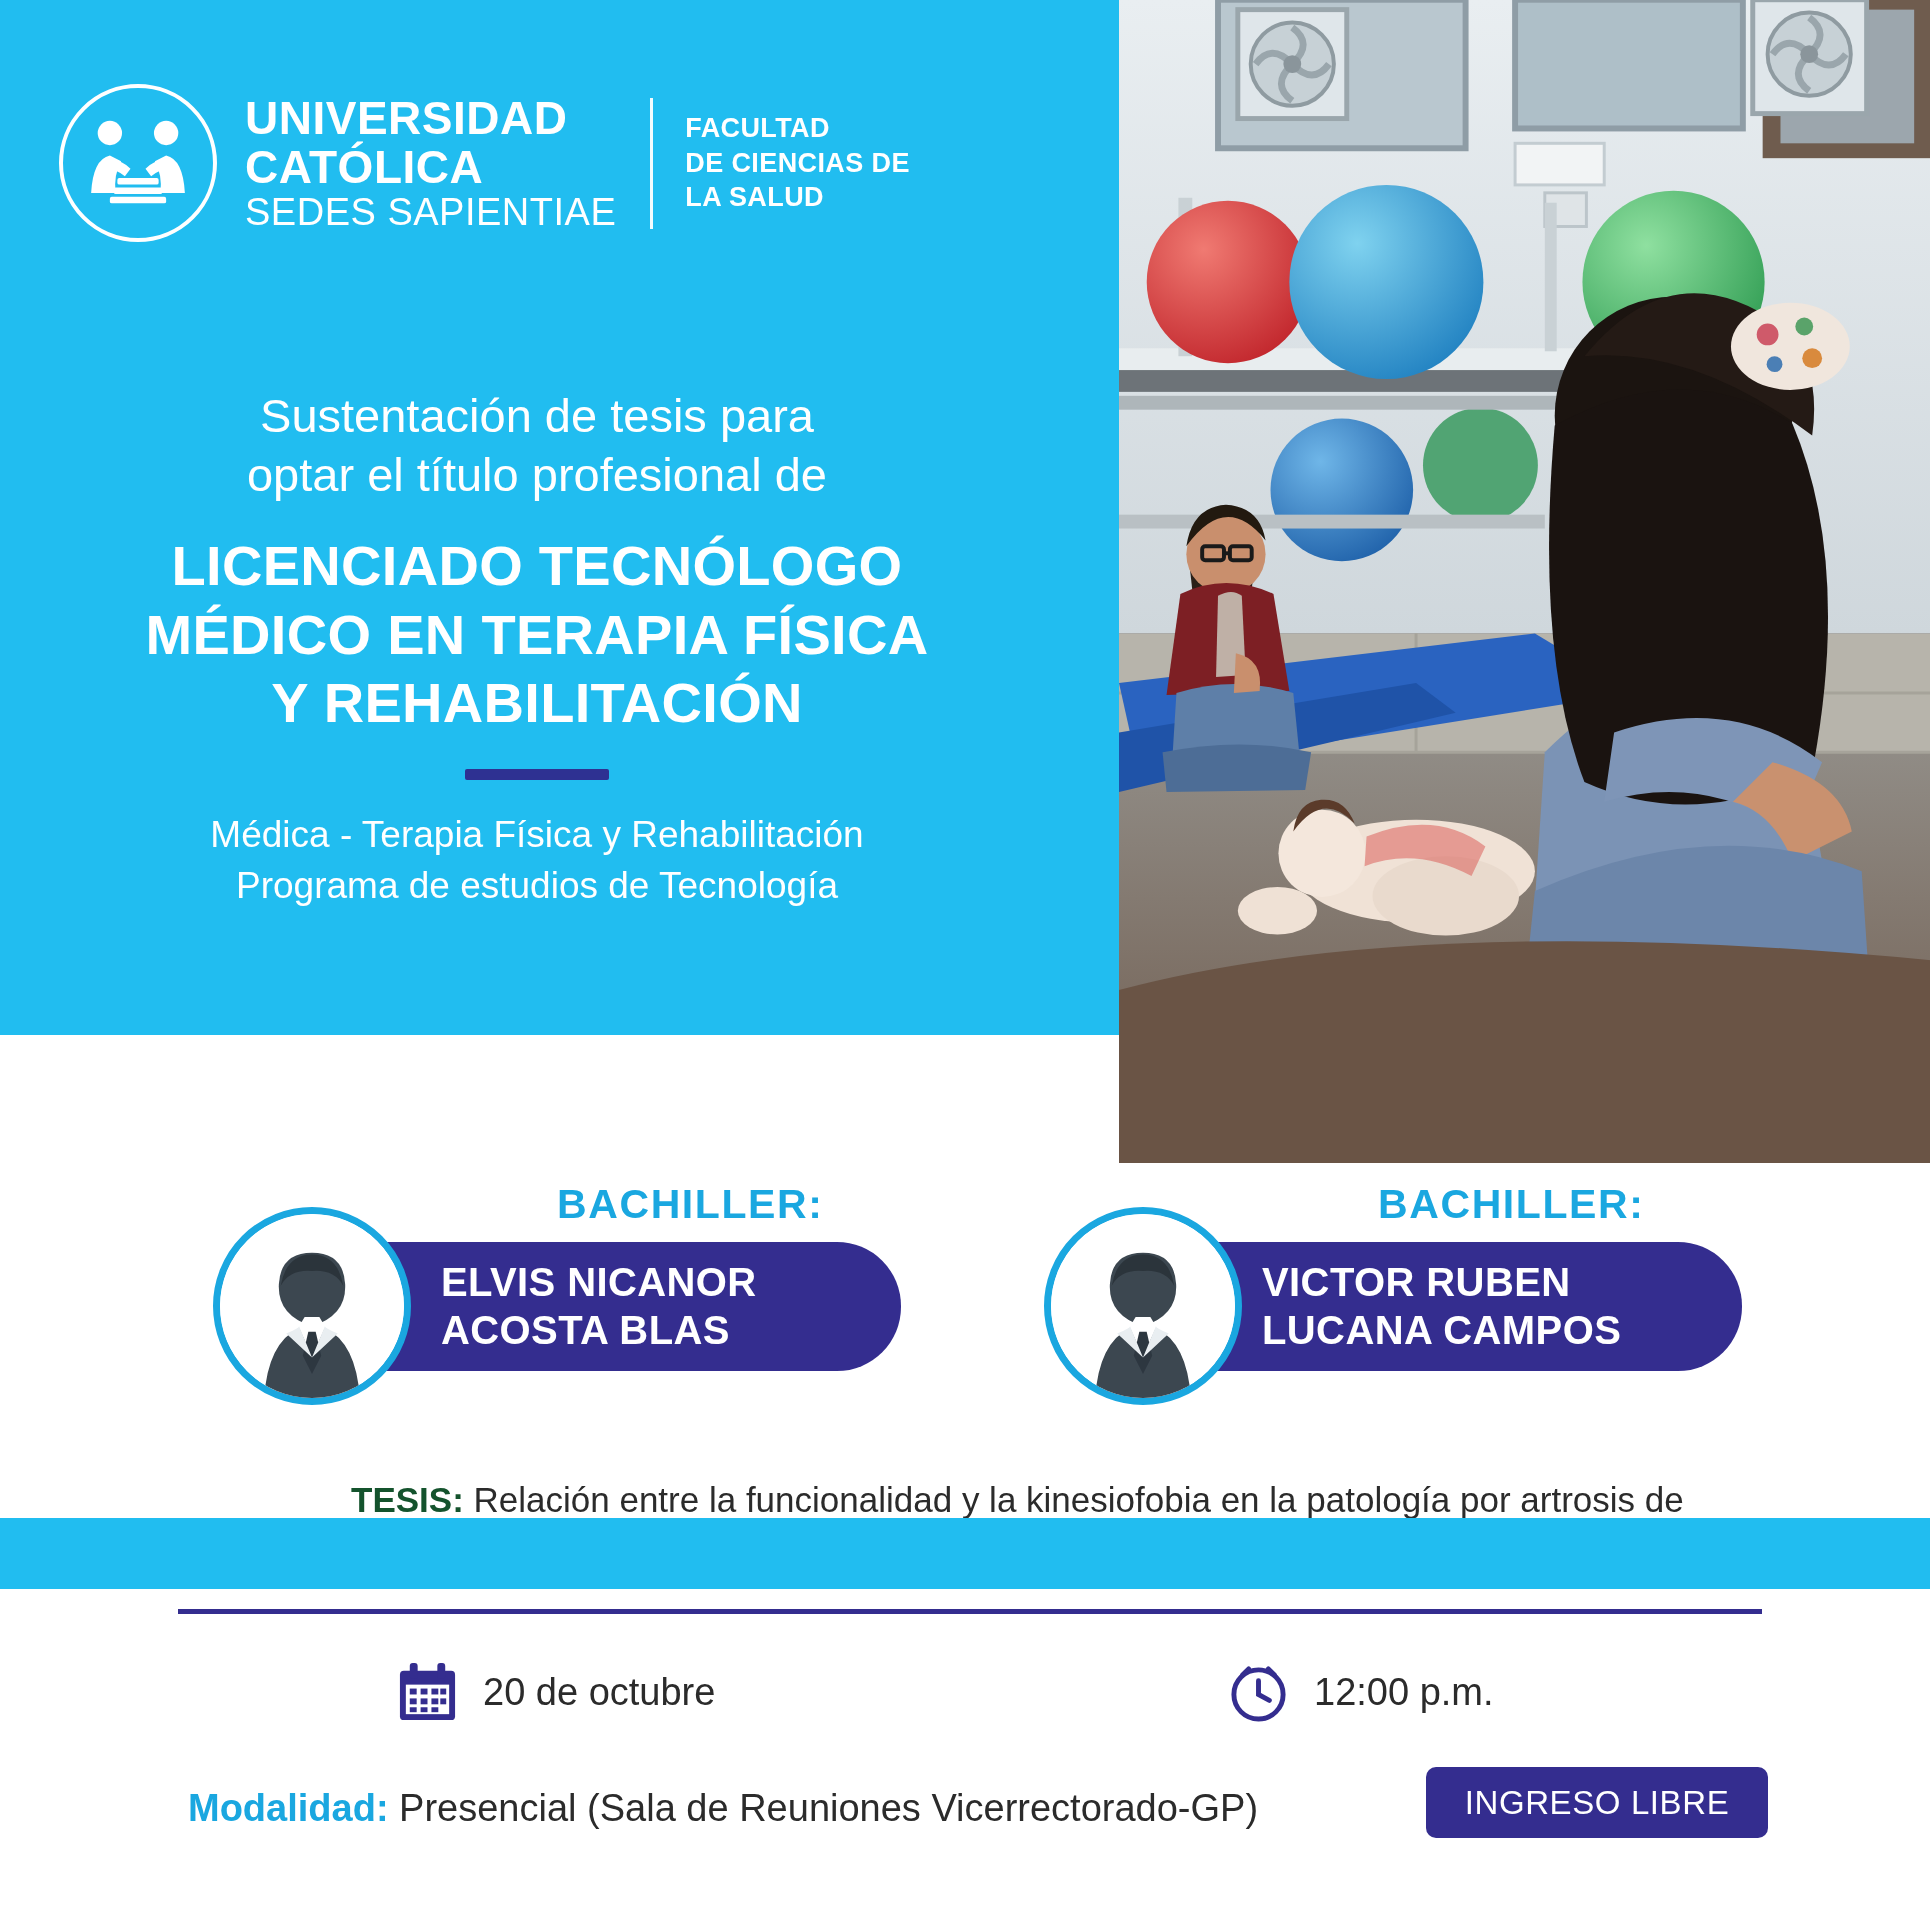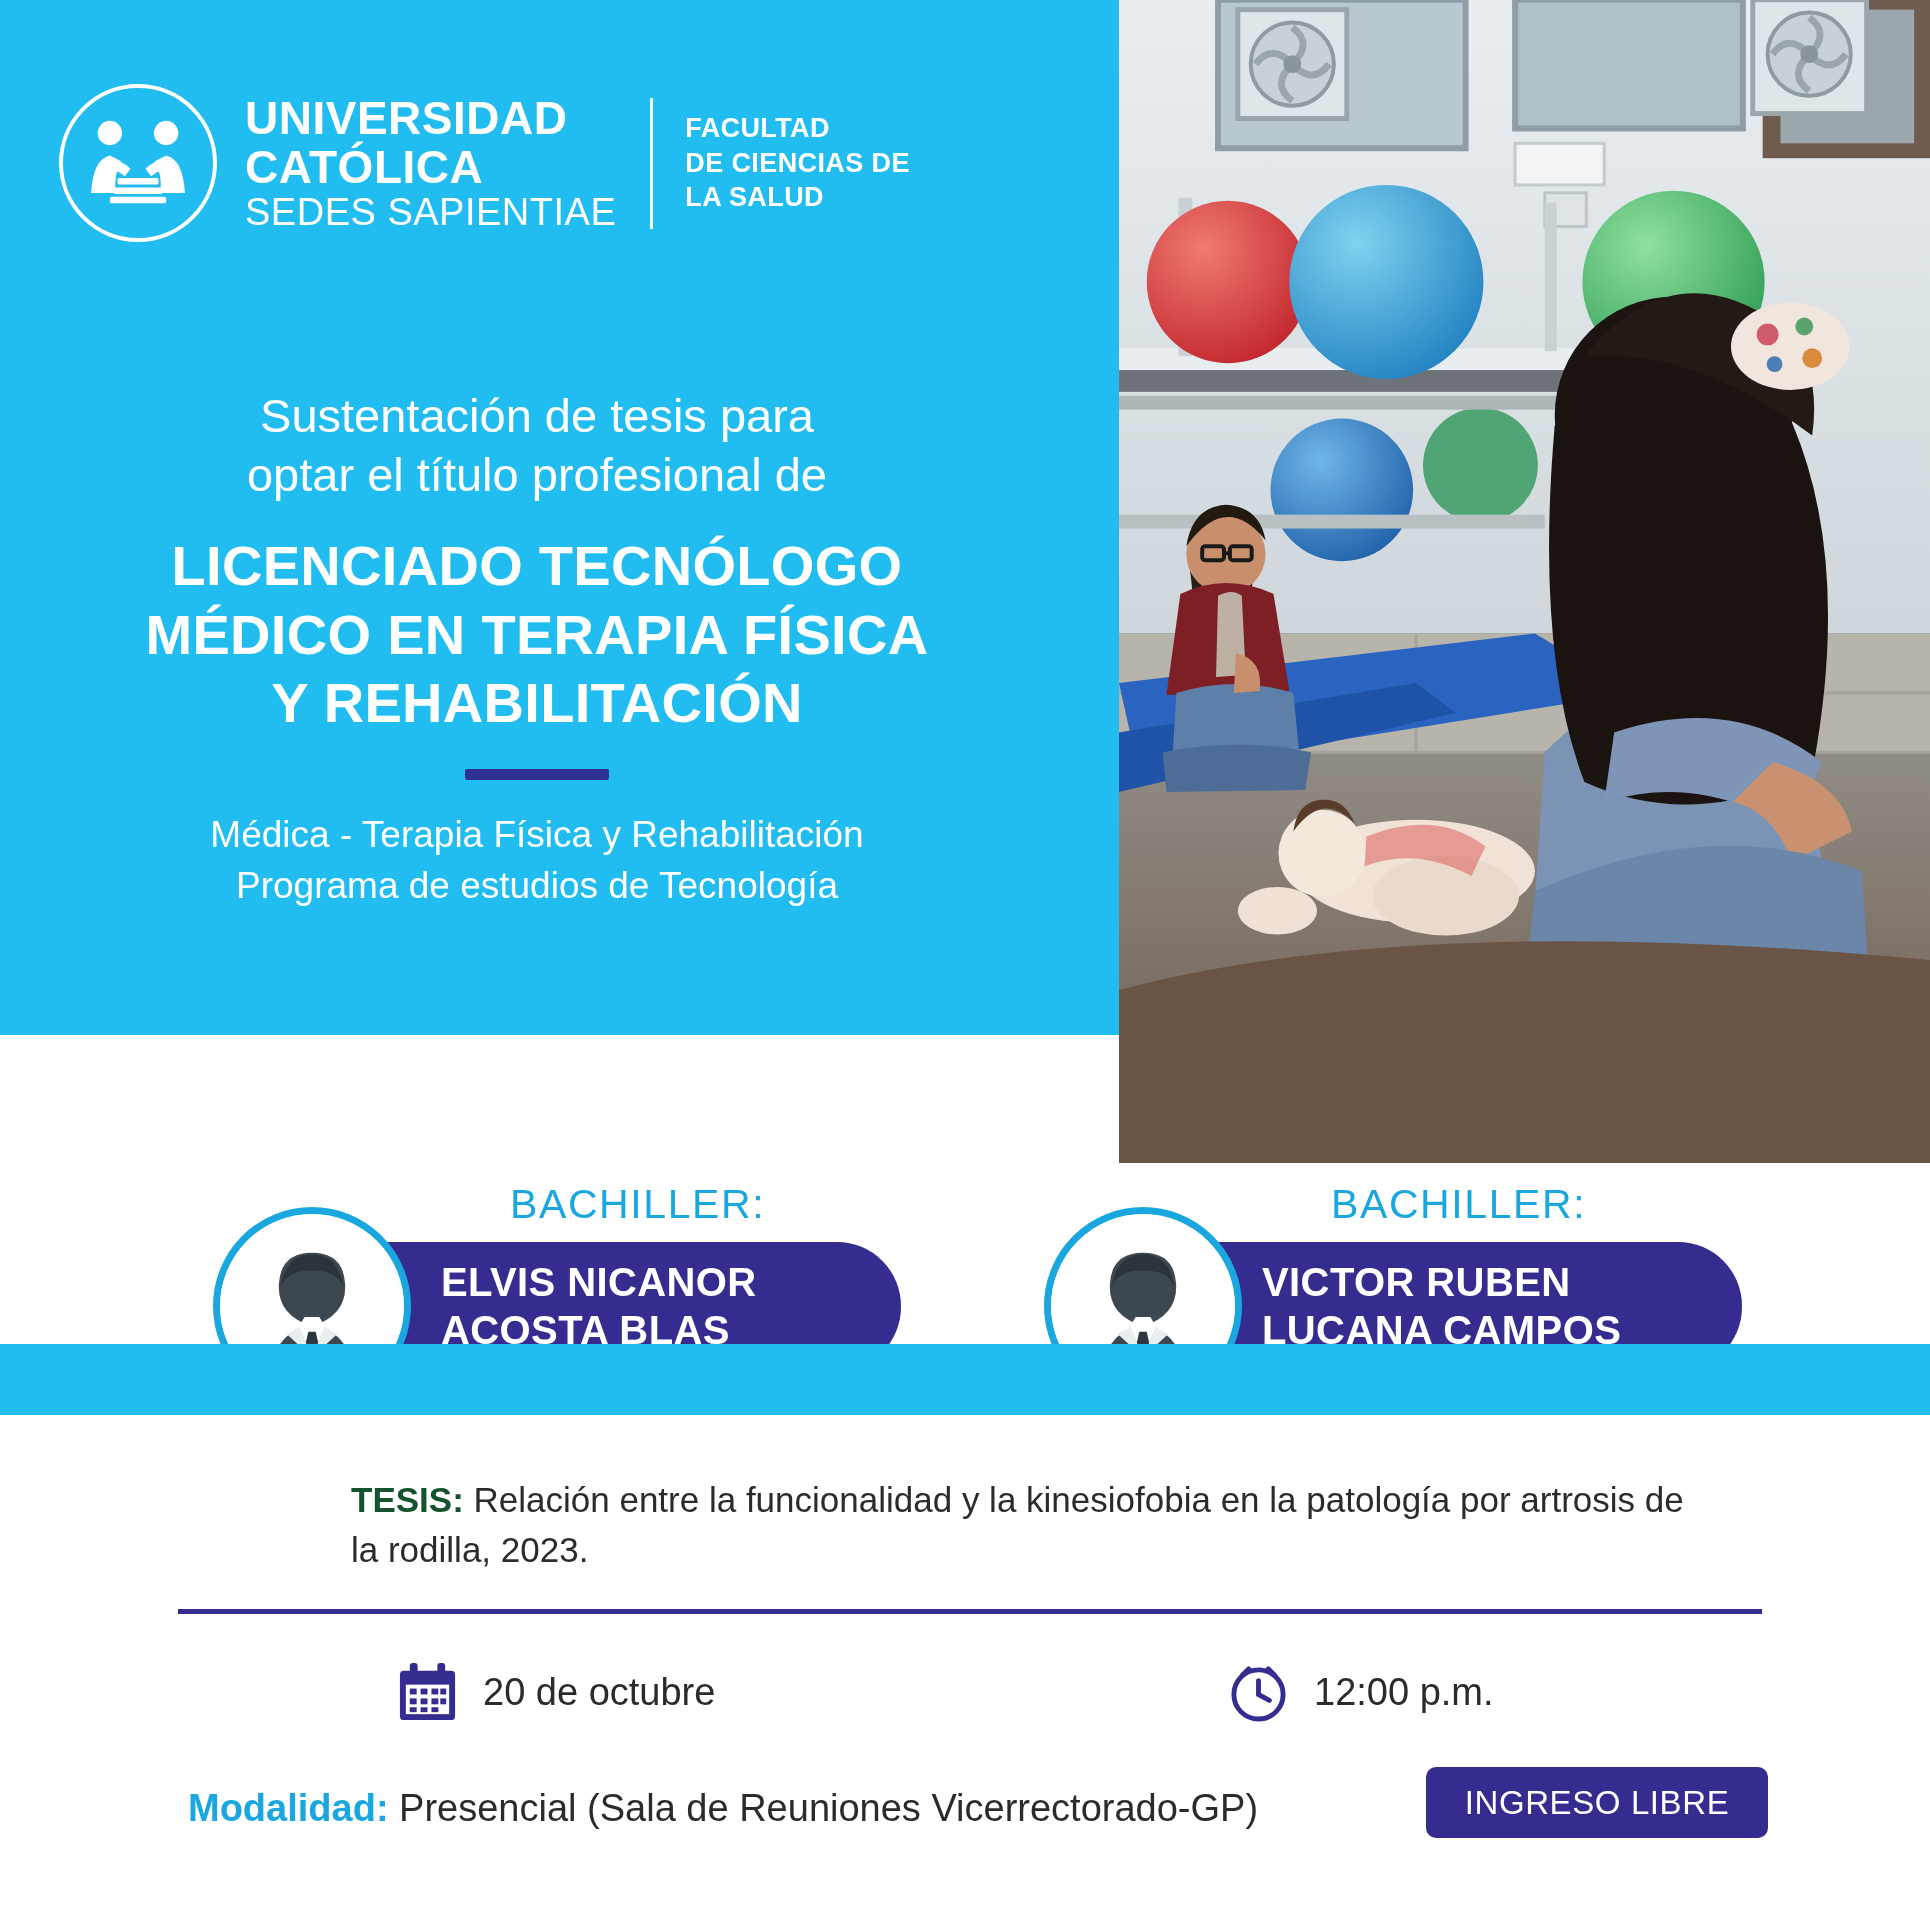--- a/index.html
+++ b/index.html
@@ -4,21 +4,21 @@
 <style>
   * { box-sizing: border-box; margin: 0; padding: 0; }
   html, body {
     width: 1931px; height: 1931px;
     font-family: "Liberation Sans", sans-serif;
     background: #ffffff;
     overflow: hidden;
   }
   #poster {
     position: relative;
-    width: 1931px; height: 1415px;
+    width: 1931px; height: 1589px;
     background: #ffffff;
   }
 
   
   .top-band {
     position: absolute;
     left: 0; top: 0;
     width: 1074px; height: 1035px;
     background: #21bdf0;
   }
@@ -115,23 +115,24 @@
     top: 1163px;
     height: 262px;
   }
   .bach.left  { left: 213px;  width: 772px; }
   .bach.right { left: 1044px; width: 772px; }
 
   .bach-label {
     position: absolute;
     top: 18px;
     font-size: 41px;
-    font-weight: normal;
+    font-weight: bold;
     color: #1aa7e0;
     letter-spacing: 1.6px;
+    margin-left: 47px;
   }
   .bach.left .bach-label  { left: 297px; }
   .bach.right .bach-label { left: 287px; }
 
   .name-pill {
     position: absolute;
     top: 79px;
     height: 129px;
     background: #342d8f;
     border-radius: 64px;

